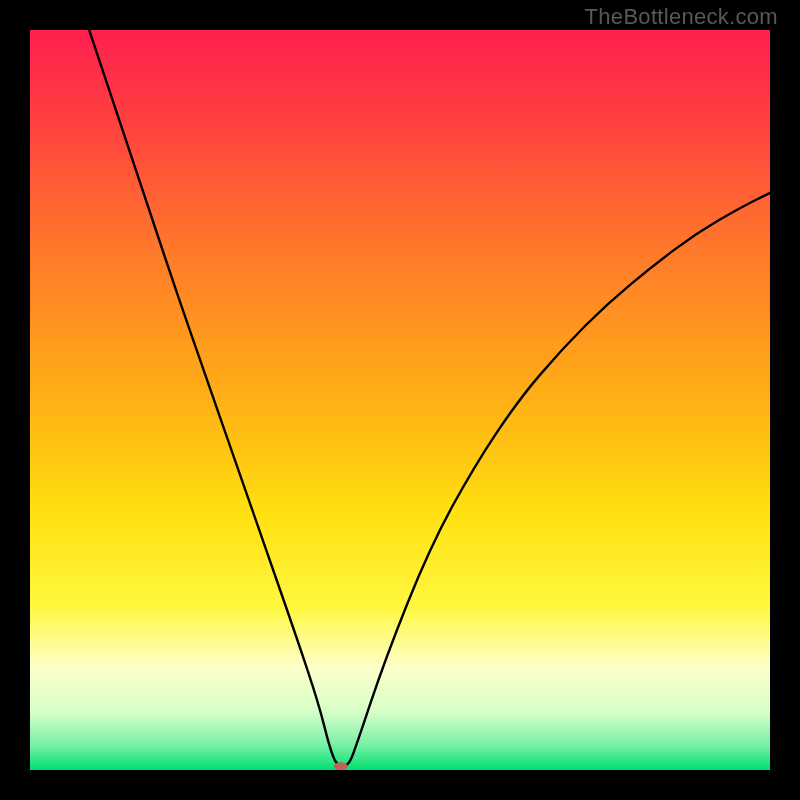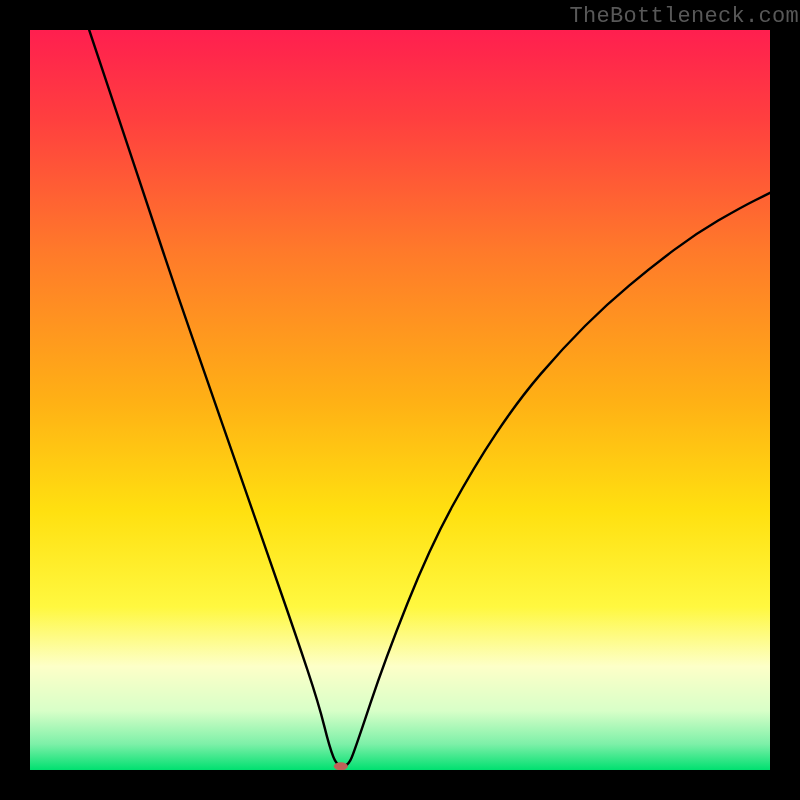--- a/index.html
+++ b/index.html
@@ -13,27 +13,26 @@
   }
   .frame {
     position: relative;
     width: 800px;
     height: 800px;
     background: #000000;
   }
   .watermark {
     position: absolute;
     top: 4px;
-    right: 1px;
+    right: 22px;
     color: #585858;
     font-size: 22px;
     font-weight: 500;
     letter-spacing: 0.3px;
     z-index: 10;
-    font-family: Liberation Mono, monospace;
   }
   
   .plot {
     position: absolute;
     left: 30px;
     top: 30px;
     width: 740px;
     height: 740px;
   }
   .plot svg {

